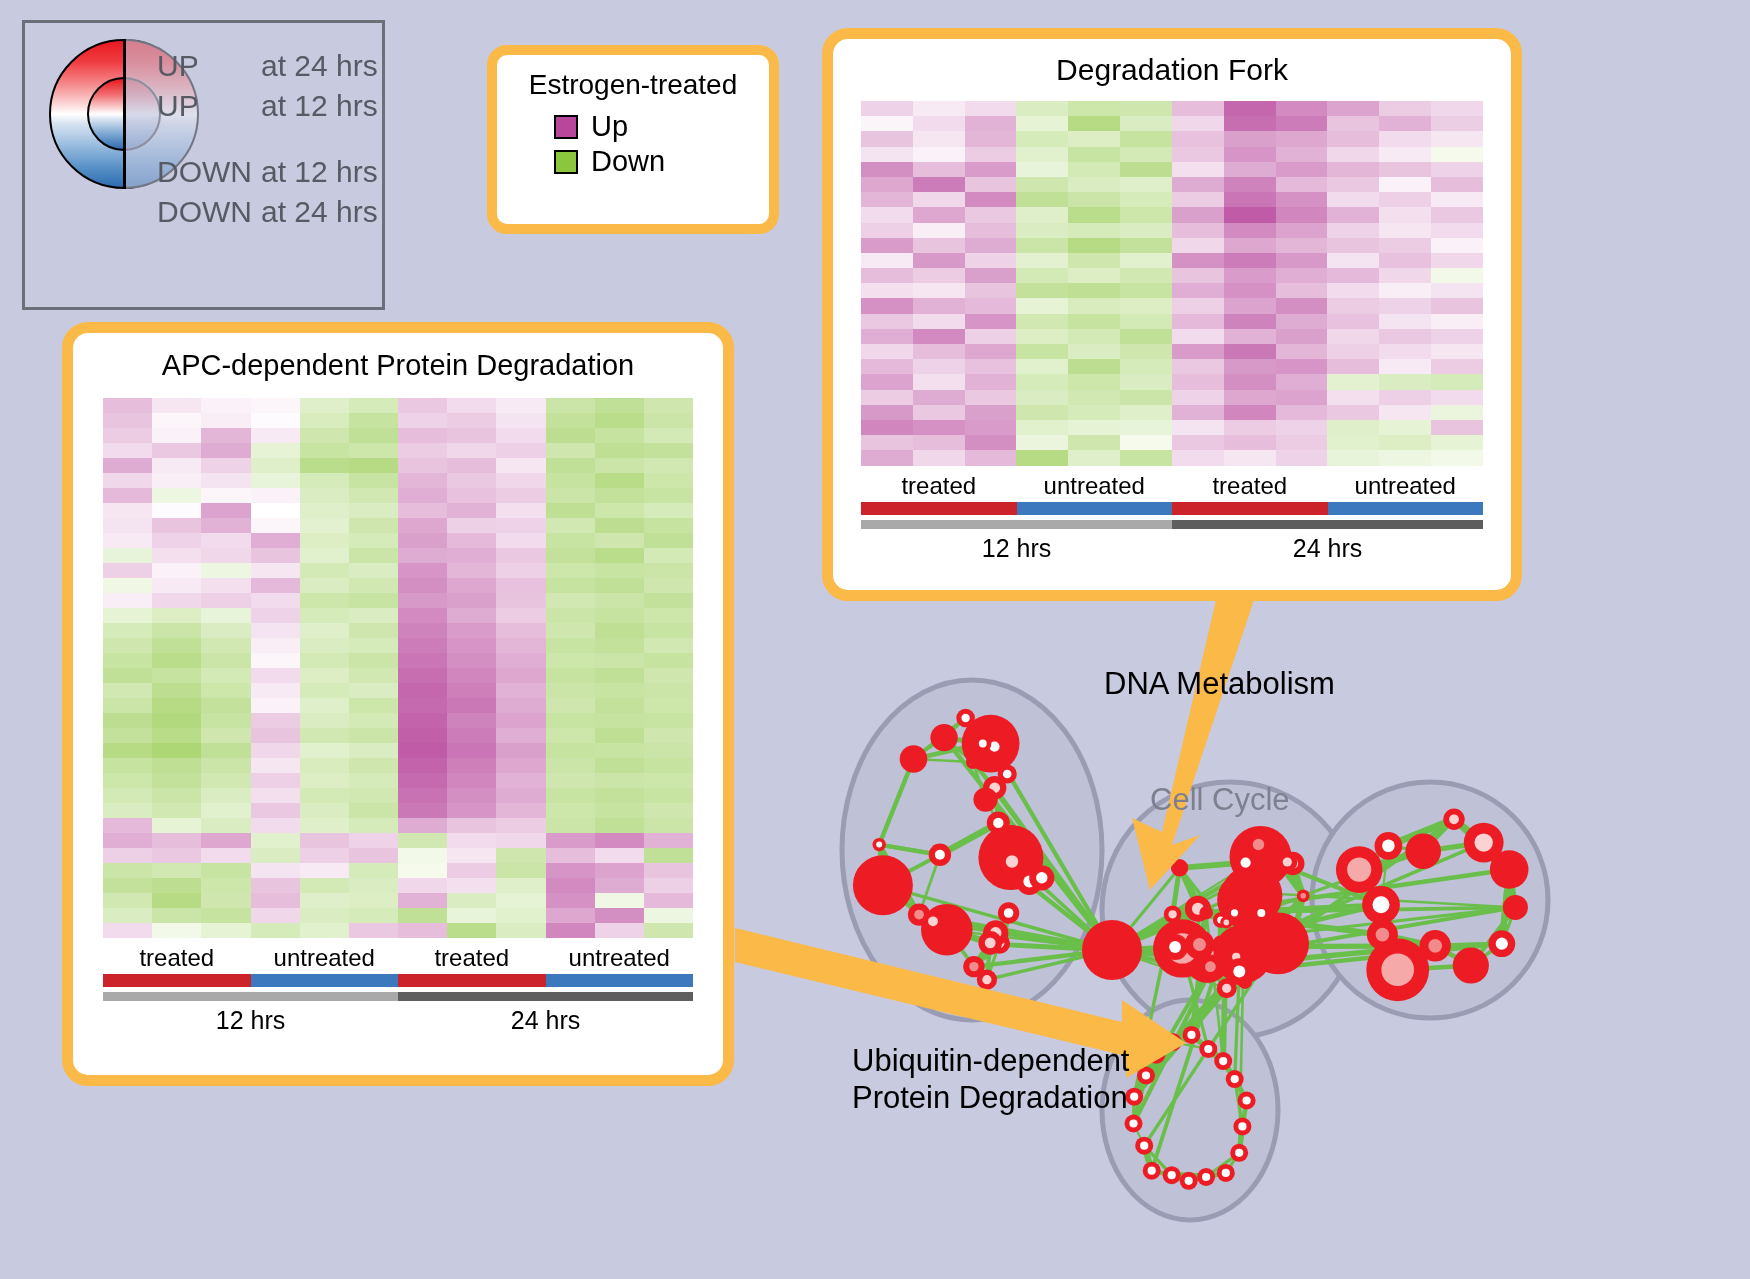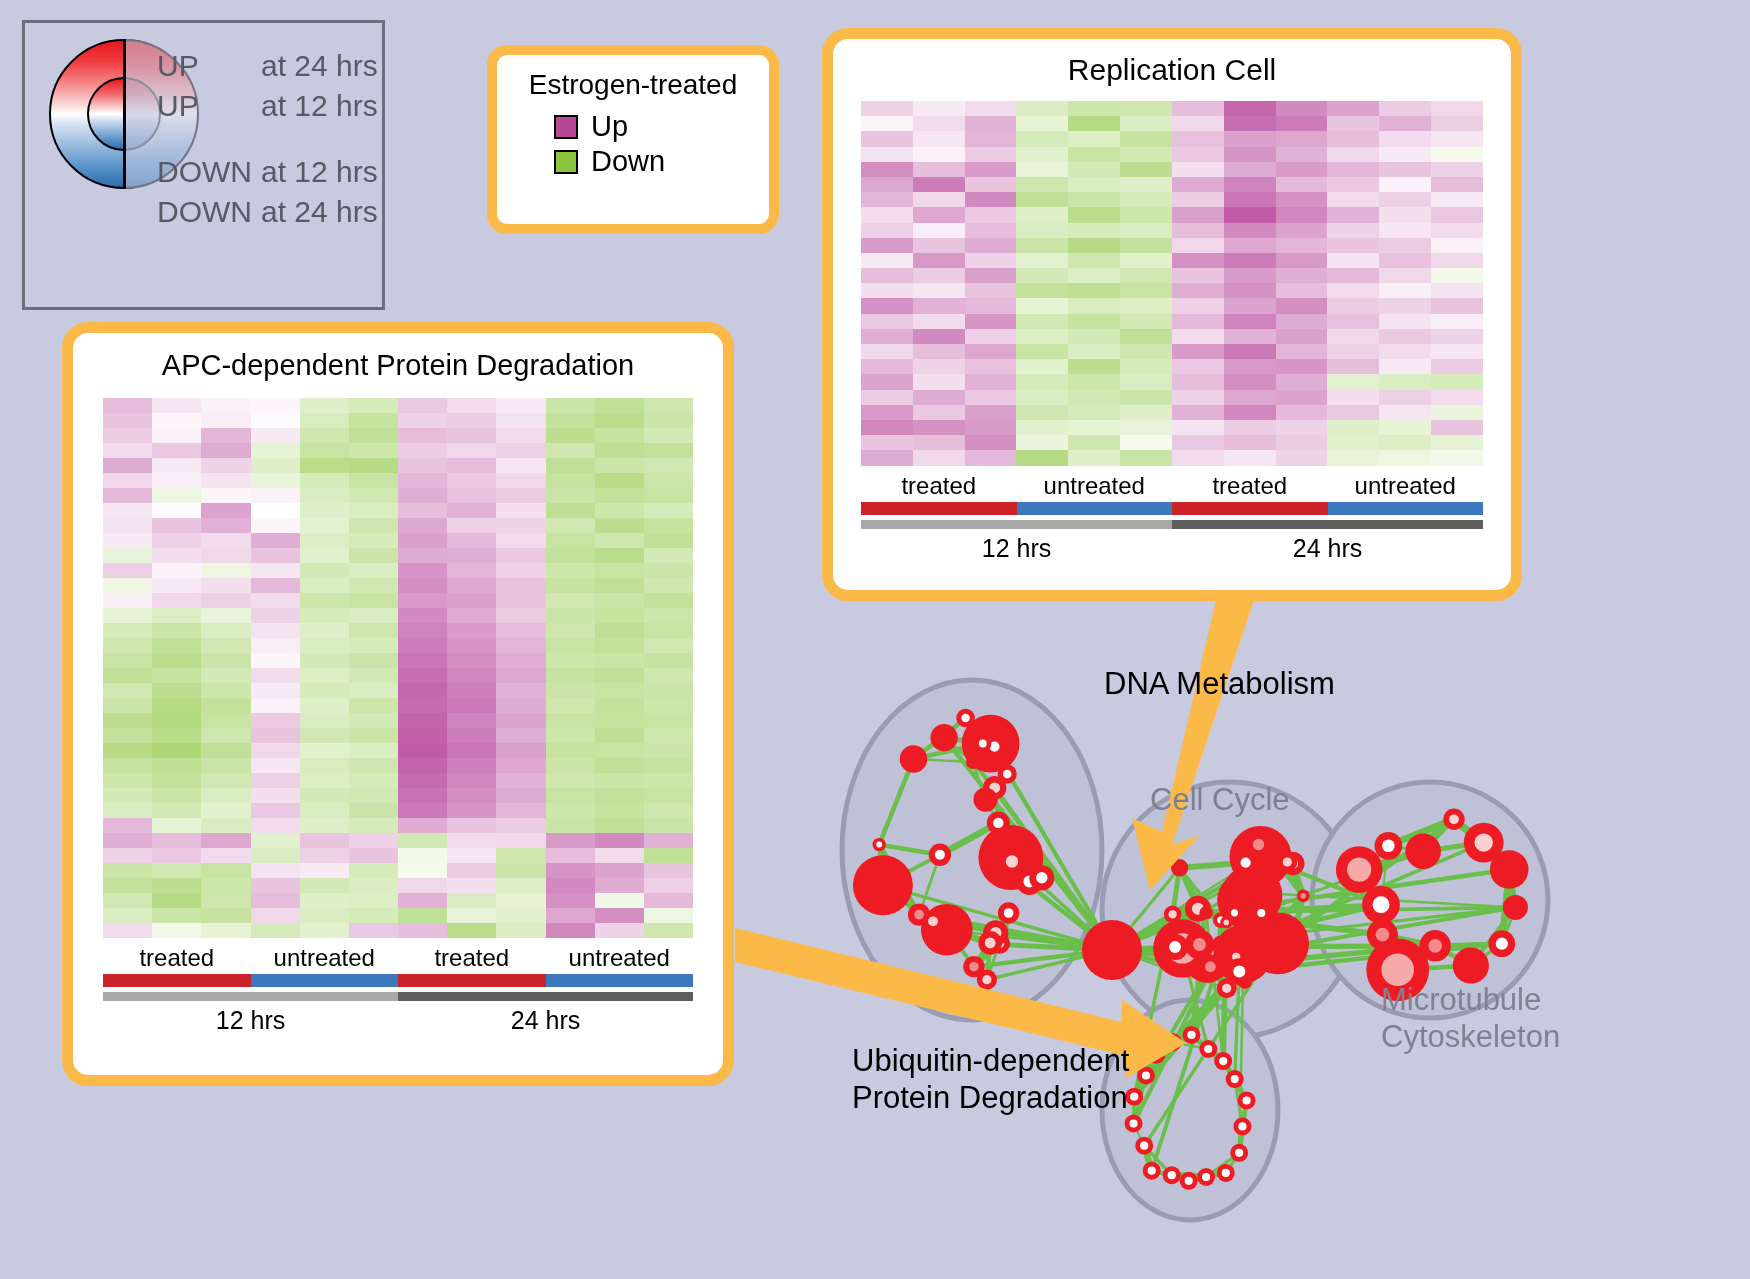--- a/index.html
+++ b/index.html
@@ -219,21 +219,21 @@
         <span class="legend-label">Up</span>
       </div>
       <div class="legend-row">
         <span class="legend-swatch" id="sw-down" style="background: rgb(140, 198, 62);"></span>
         <span class="legend-label">Down</span>
       </div>
     </div>
   </div>
 
   <div class="panel" id="panel-replication">
-    <div class="panel-title">Replication Cell</div>
+    <div class="panel-title">Degradation Fork</div>
     <div class="heat-wrap" style="margin:14px 28px 0 28px;">
       <div class="heatmap" id="heat-rep" style="grid-template-columns: repeat(12, 1fr);">
           <div class="heat-cell" title="r1c1: 0.22" style="height: 15.2px; background: rgb(238, 211, 232);"></div>
           <div class="heat-cell" title="r1c2: 0.1" style="height: 15.2px; background: rgb(247, 234, 244);"></div>
           <div class="heat-cell" title="r1c3: 0.18" style="height: 15.2px; background: rgb(241, 219, 236);"></div>
           <div class="heat-cell" title="r1c4: -0.3" style="height: 15.2px; background: rgb(218, 237, 194);"></div>
           <div class="heat-cell" title="r1c5: -0.42" style="height: 15.2px; background: rgb(205, 230, 170);"></div>
           <div class="heat-cell" title="r1c6: -0.4" style="height: 15.2px; background: rgb(207, 231, 174);"></div>
           <div class="heat-cell" title="r1c7: 0.34" style="height: 15.2px; background: rgb(230, 189, 219);"></div>
           <div class="heat-cell" title="r1c8: 0.82" style="height: 15.2px; background: rgb(196, 103, 173);"></div>
@@ -1731,22 +1731,20 @@
           </g>
           <g>
             <circle cx="322.0" cy="340.0" r="30.0" fill="#ed1c24"></circle>
           </g>
         </g>
     </svg>
   </div>
 
   <div class="cluster-label" id="label-dna">DNA Metabolism</div>
   <div class="cluster-label" id="label-cc">Cell Cycle</div>
-  <div class="cluster-label" id="label-mt">Microtubule
-Cytoskeleton</div>
   <div class="cluster-label" id="label-ub">Ubiquitin-dependent
 Protein Degradation</div>
 
   <div id="arrows">
     <svg viewBox="0 0 1750 1279" preserveAspectRatio="none">
       <polygon fill="#fbb948" points="1216,600 1254,600 1172,845 1200,835 1150,890 1132,818 1162,832"></polygon>
       <polygon fill="#fbb948" points="735,928 1122,1022 1122,1000 1186,1043 1126,1078 1126,1056 735,962"></polygon>
     </svg>
   </div>
 

